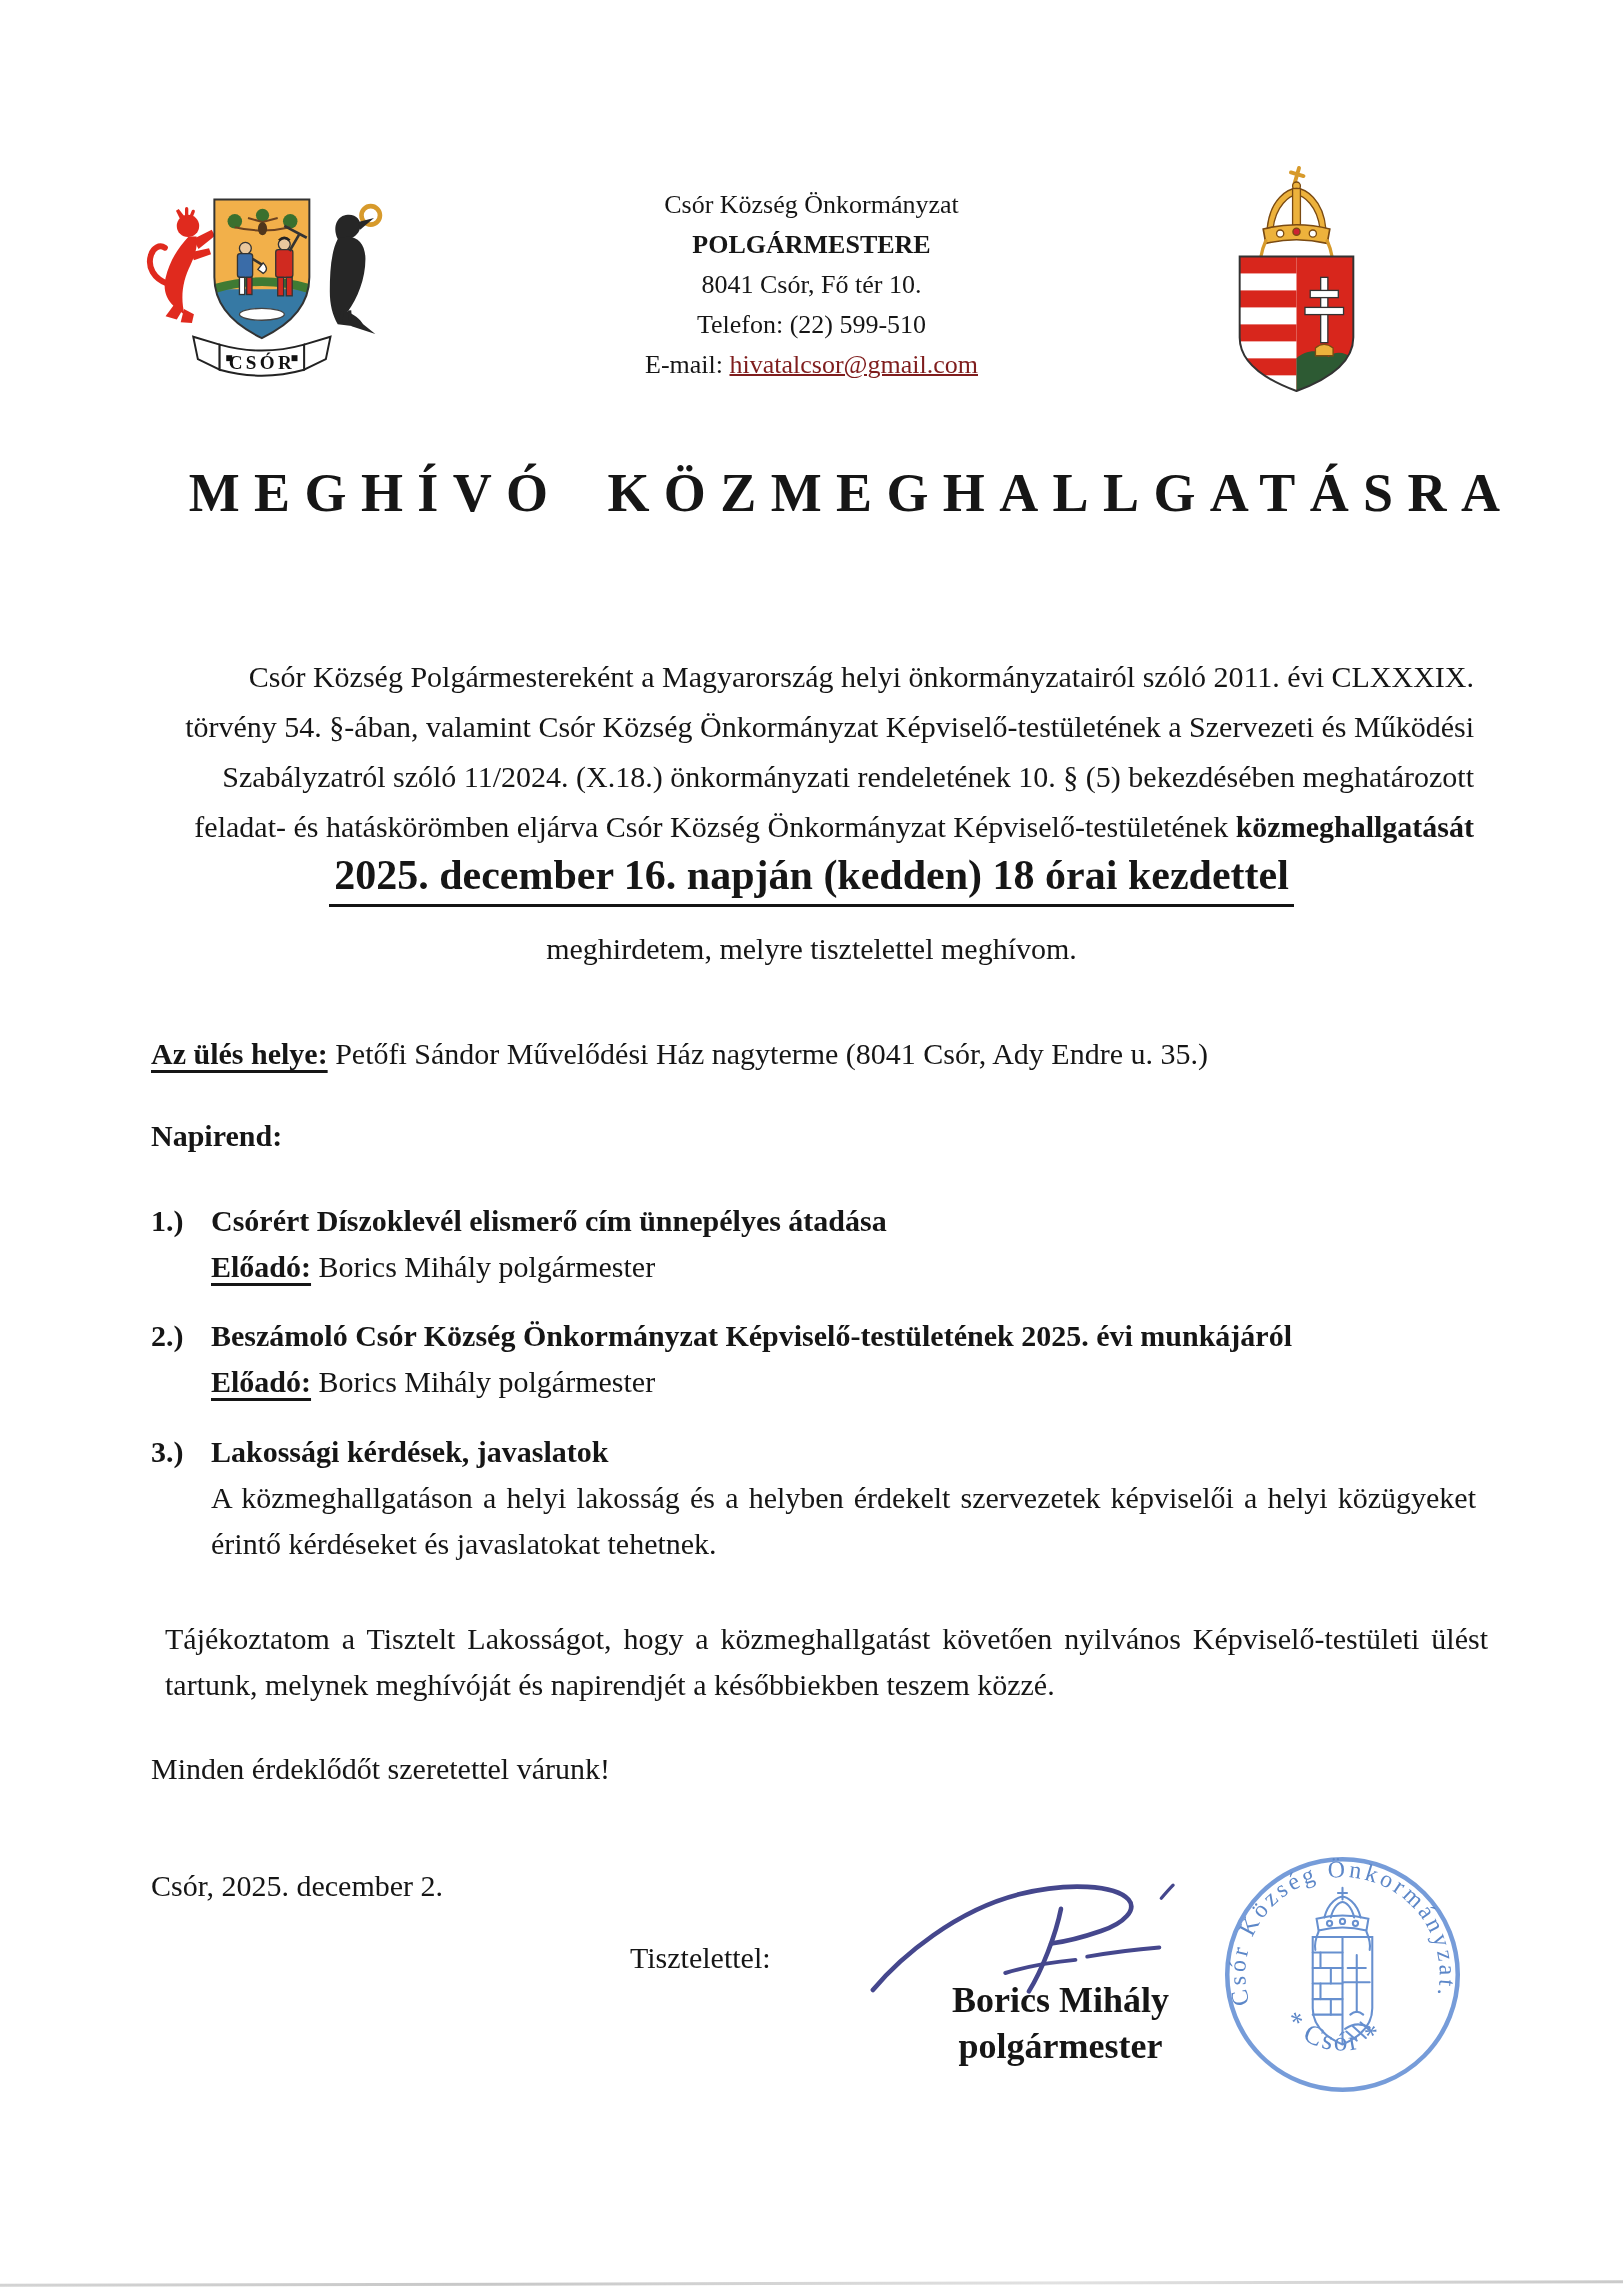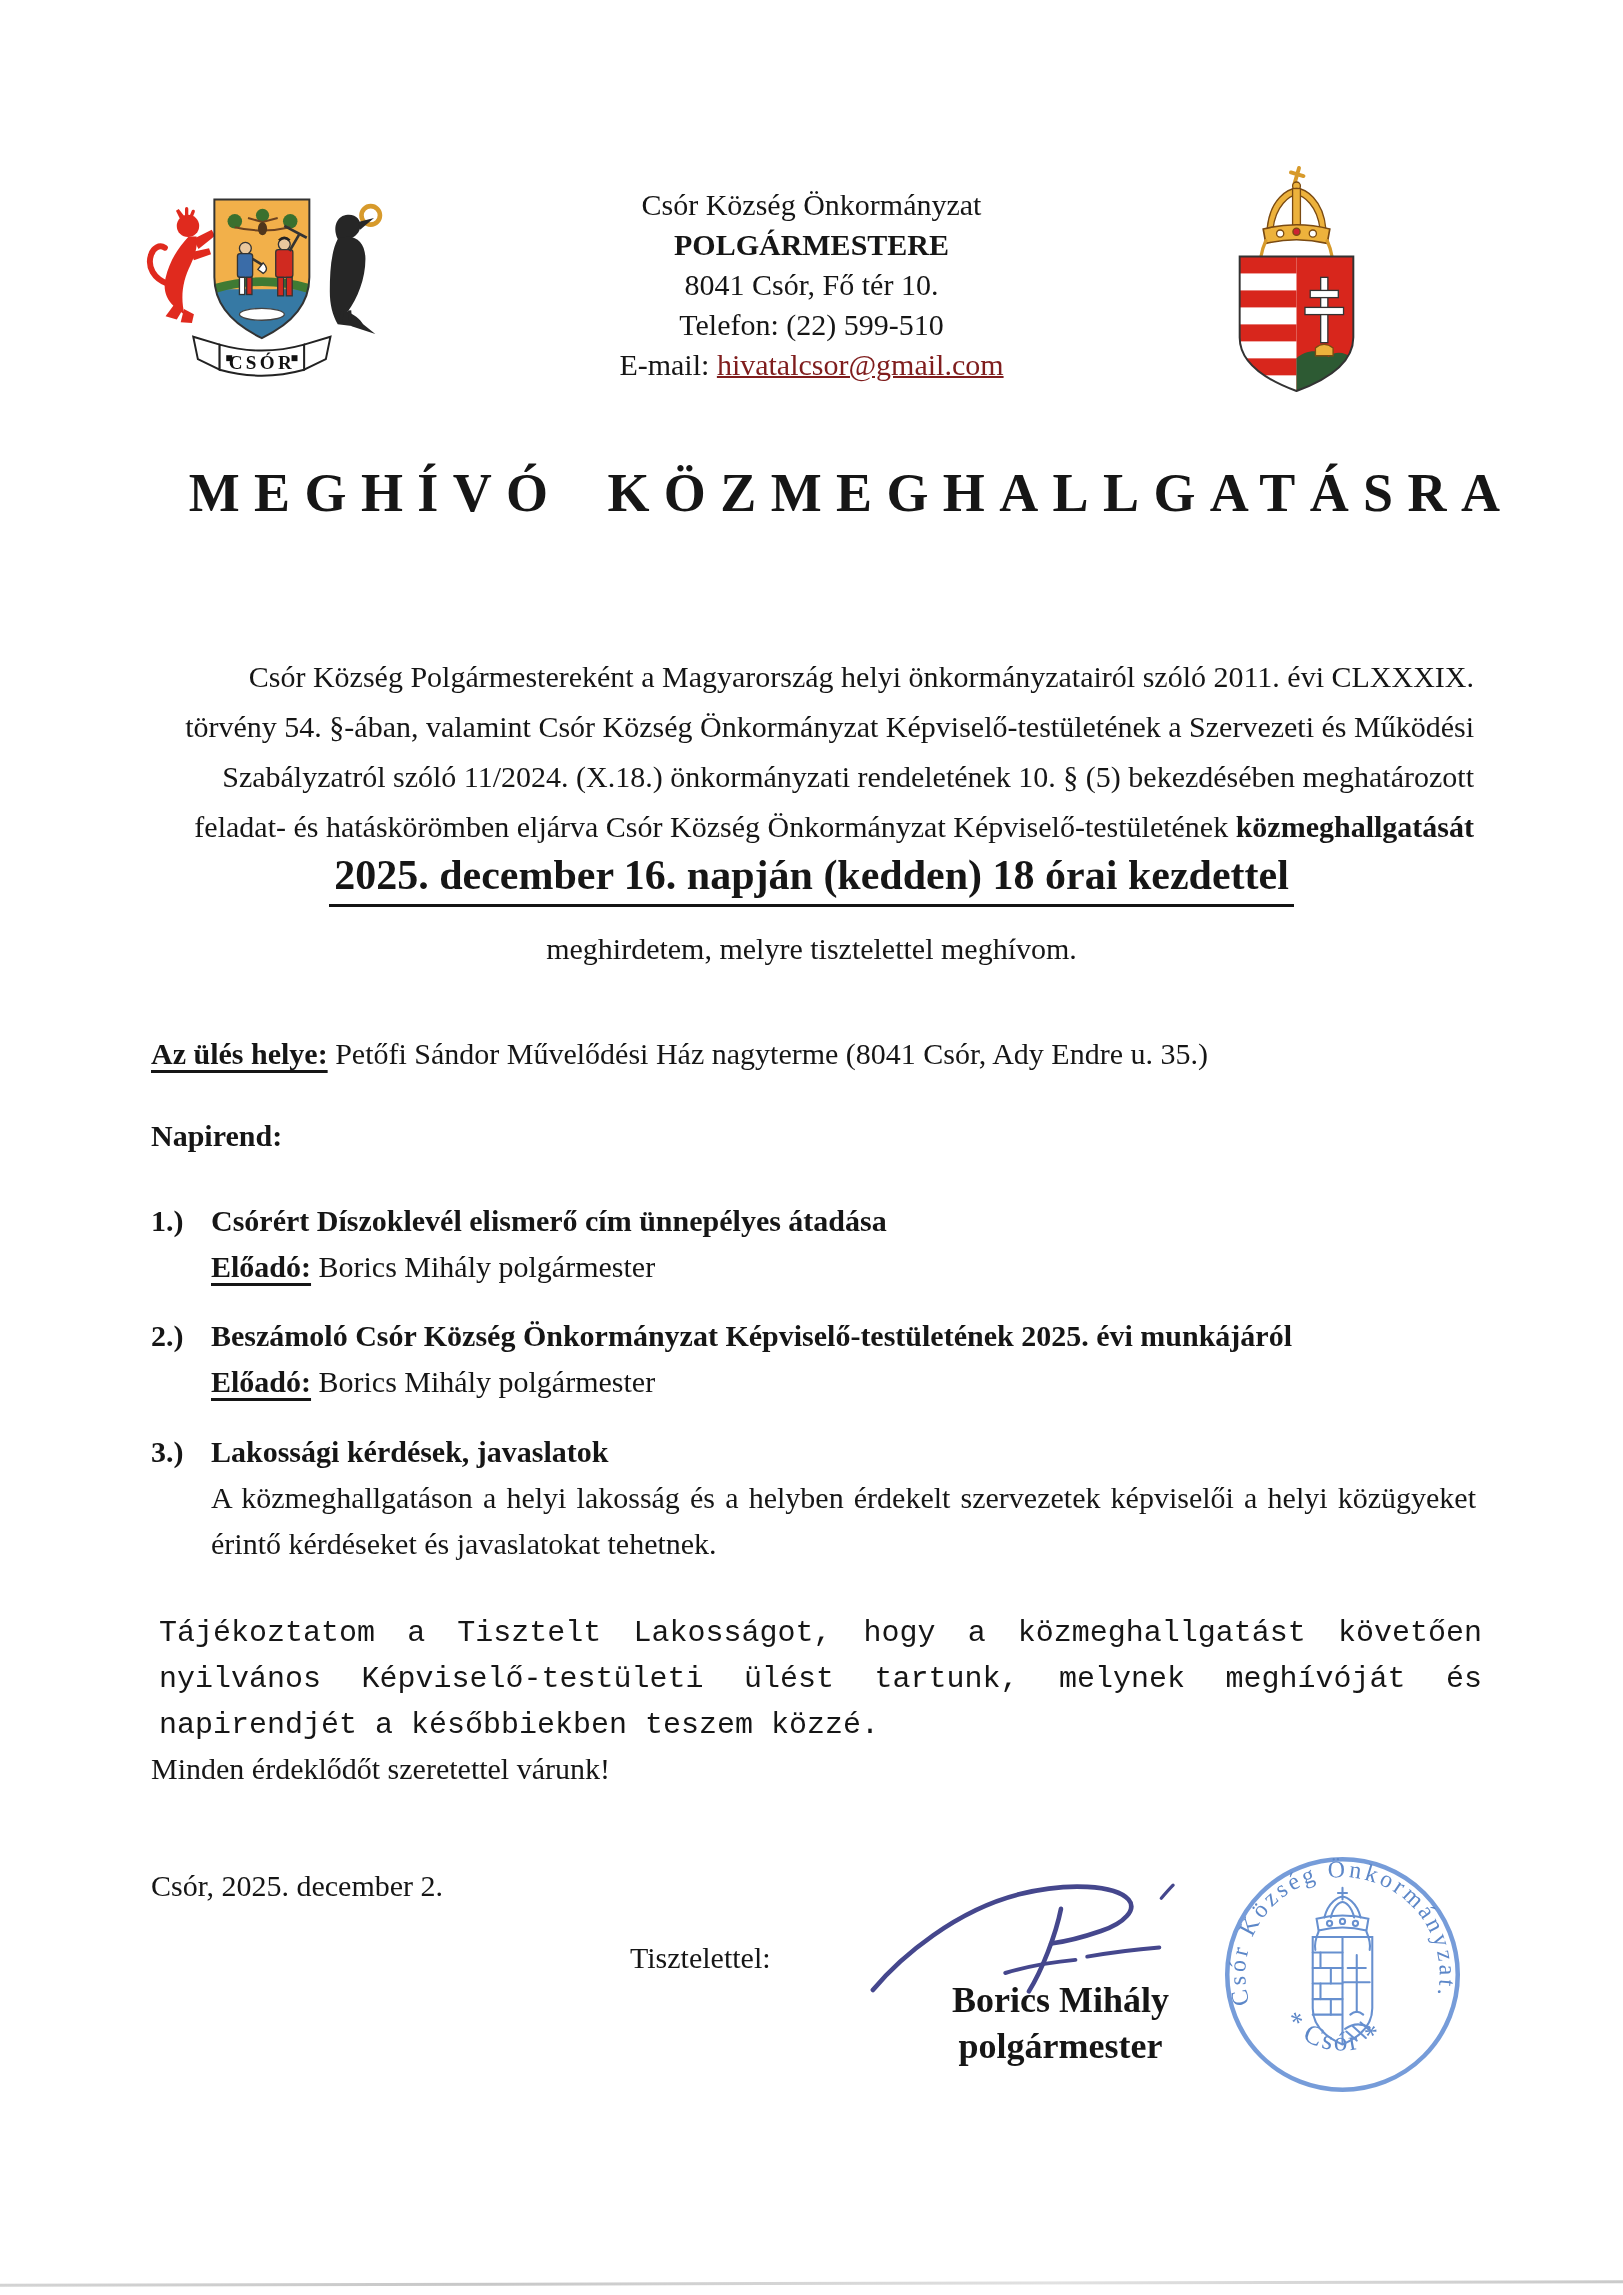--- a/index.html
+++ b/index.html
@@ -9,21 +9,21 @@
     margin:0 auto;
     background:#ffffff;
     font-family:"Liberation Serif","DejaVu Serif",serif;
     color:#161616;
     overflow:hidden;
   }
   .abs{position:absolute;}
   .bold{font-weight:700;}
   
   .crest-left{left:119px;top:185px;width:291px;height:221px;}
-  .header-center{left:50%;transform:translateX(-50%);top:185px;width:687px;text-align:center;font-size:30px;line-height:40px;white-space:nowrap;}
+  .header-center{left:50%;transform:translateX(-50%);top:185px;width:687px;text-align:center;font-size:26px;line-height:40px;white-space:nowrap;}
   .email{color:#7f1d1d;text-decoration:underline;text-decoration-thickness:2px;cursor:pointer;}
   .crest-right{left:1225px;top:165px;width:143px;height:243px;}
   
   .title{left:0;width:100%;top:462px;text-align:center;font-size:54px;font-weight:700;letter-spacing:14.4px;word-spacing:17px;margin:0;padding-left:40px;}
   
   .intro{left:151px;width:1323px;top:652px;font-size:30px;line-height:50px;text-align:right;margin:0;}
   .date-line{left:0;width:100%;top:851px;text-align:center;font-size:42px;font-weight:700;}
   .date-line span{display:inline-block;border-bottom:3.9px solid #141414;padding:0 5.2px 5.2px 5.2px;}
   .announce{left:0;width:100%;top:932px;text-align:center;font-size:30px;}
   
@@ -32,21 +32,21 @@
   .napirend{left:151px;top:1119px;font-size:30px;font-weight:700;}
   .agenda-item{left:151px;width:1325px;font-size:30px;display:flex;}
   .agenda-item .num{width:60px;flex:none;font-weight:700;line-height:46px;}
   .agenda-item .content{flex:1;line-height:46px;}
   .item-title{font-weight:700;}
   .item-body{text-align:justify;}
   .ai-1{top:1198px;}
   .ai-2{top:1313px;}
   .ai-3{top:1429px;}
   
-  .info{left:151px;width:1323px;top:1602px;font-size:30px;line-height:46px;text-align:justify;margin:8px;font-family:Liberation Mono, monospace;}
+  .info{left:151px;width:1323px;top:1602px;font-size:30px;line-height:46px;text-align:justify;margin:14px;}
   .welcome{left:151px;top:1752px;font-size:30px;}
   .dateplace{left:151px;top:1869px;font-size:30px;}
   .salutation{left:630px;top:1941px;font-size:30px;}
   .signature{left:865px;top:1872px;width:333px;height:143px;}
   .signer{left:933px;top:1977px;width:255px;text-align:center;font-size:36px;font-weight:700;line-height:46px;}
   .stamp{left:1213px;top:1845px;width:259px;height:259px;opacity:.92;}
   .scanline{left:0;bottom:10.5px;width:100%;height:2.6px;
     background:linear-gradient(90deg,rgba(110,110,110,.30),rgba(140,140,140,.48) 30%,rgba(120,120,120,.22) 65%,rgba(150,150,150,.50));
     transform:rotate(-0.12deg);}
 </style>

